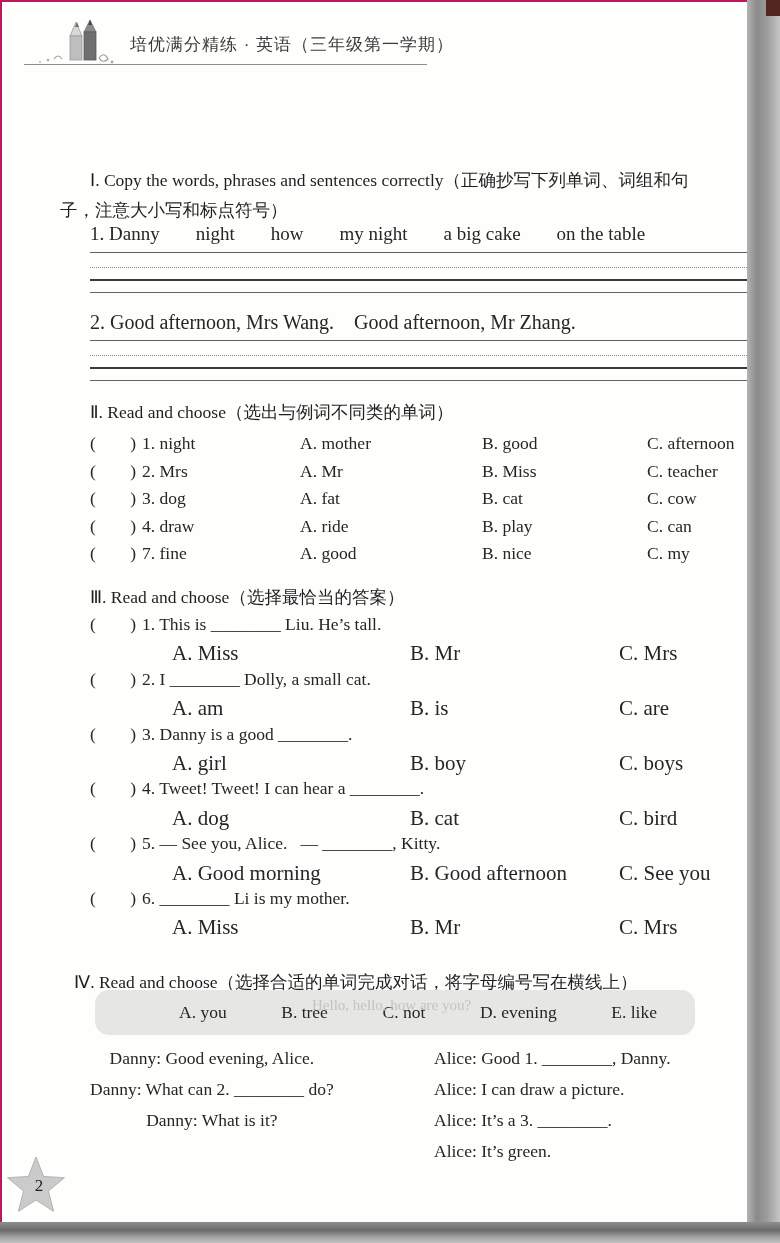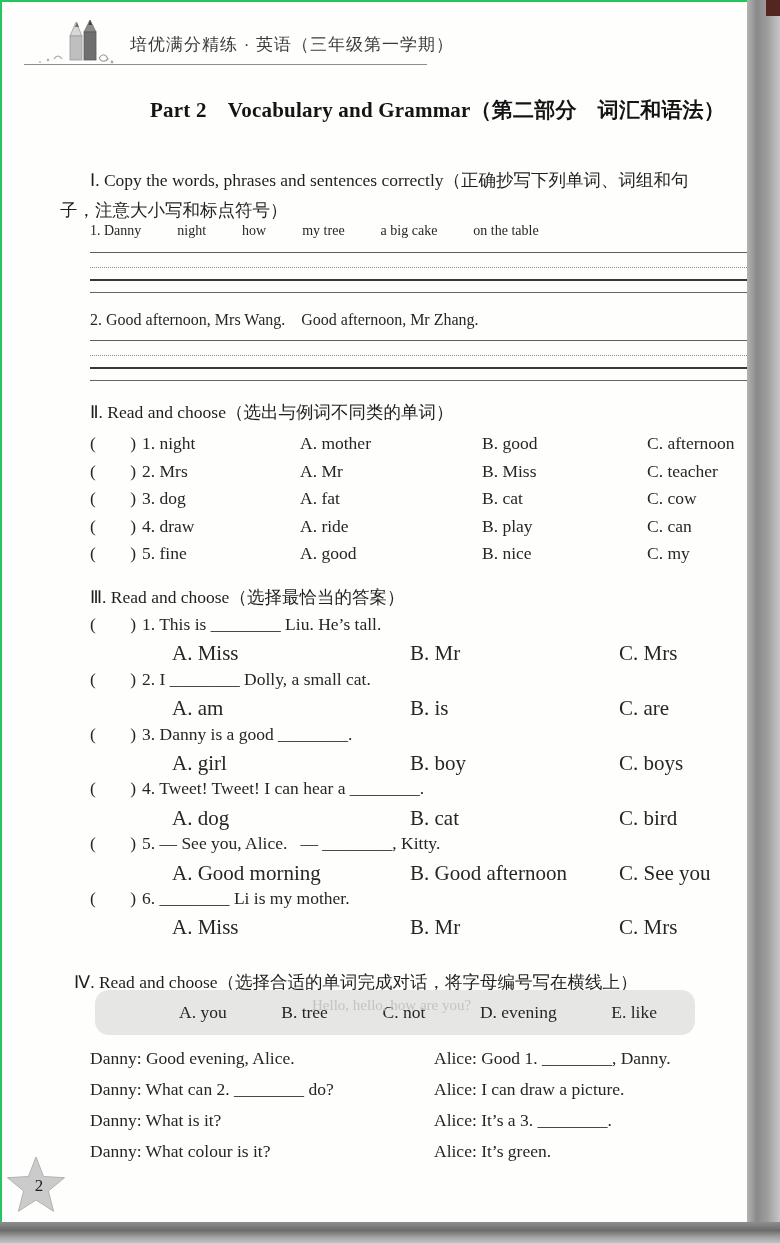--- a/index.html
+++ b/index.html
@@ -1,21 +1,21 @@
 <!DOCTYPE html>
 <html><head>
 <meta charset="utf-8">
 <style>
   html,body{margin:0;padding:0;}
   body{
     width:780px;height:1243px;overflow:hidden;
     font-family:"Liberation Serif","DejaVu Serif",serif;
     color:#262626;
   }
-  .photo{position:relative;width:780px;height:1243px;background:#22c55e;overflow:hidden;}
+  .photo{position:relative;width:780px;height:1243px;background:#be185d;overflow:hidden;}
   .edge-right{position:absolute;left:747px;top:0;width:33px;height:1243px;
     background:linear-gradient(90deg,#b3b3b3 0%,#8a8a8a 30%,#9c9c9c 60%,#c6c6c6 100%);}
   .corner-maroon{position:absolute;left:766px;top:0;width:14px;height:16px;background:#53261f;}
   .edge-bottom{position:absolute;left:0;top:1222px;width:780px;height:21px;
     background:linear-gradient(180deg,#8e8e8e 0%,#6b6b6b 40%,#a6a6a6 75%,#c2c2c2 100%);}
   .page{position:absolute;left:2px;top:2px;width:745px;height:1220px;background:#fefefd;overflow:hidden;}
 
   .pre{white-space:pre-wrap;}
 
   
@@ -27,29 +27,29 @@
   
   .part-title{position:absolute;left:148px;top:94px;margin:0;font-size:21px;font-weight:bold;
     color:#141414;white-space:pre;letter-spacing:.2px;}
 
   
   .sec-heading{font-family:Liberation Serif, serif;font-size:17.5px;color:#1f1f1f;}
   .s1-line1{position:absolute;left:88px;top:166px;white-space:pre;}
   .s1-line2{position:absolute;left:58px;top:196px;white-space:pre;}
 
   
-  .words-row{position:absolute;left:88px;top:221px;display:flex;gap:36px;font-size:14px;white-space:pre;}
+  .words-row{position:absolute;left:88px;top:221px;display:flex;gap:36px;font-size:19px;white-space:pre;}
   .write-guide{position:absolute;left:88px;width:657px;height:42px;}
   .wg1{top:250px;} .wg2{top:338px;}
   .wl{position:absolute;left:0;right:0;height:0;}
   .wl.l1{top:0;border-top:1px solid #5f5f5f;}
   .wl.l2{top:15px;border-top:1px dotted #8a8a8a;}
   .wl.l3{top:27px;border-top:2px solid #383838;}
   .wl.l4{top:40px;border-top:1px solid #636363;}
-  .copy-sentence{position:absolute;left:88px;top:309px;font-size:16px;}
+  .copy-sentence{position:absolute;left:88px;top:309px;font-size:20px;}
 
   
   .s2{position:absolute;left:88px;top:398px;right:6px;}
   .s2 .sec-heading{margin-bottom:9px;}
   .s2row{display:grid;grid-template-columns:52px 158px 182px 165px 1fr;height:27.6px;
     font-size:17.5px;align-items:baseline;}
   .bracket{display:flex;justify-content:space-between;width:46px;}
   .bracket i{font-style:normal;}
 
   
@@ -62,21 +62,21 @@
   
   .s4-heading{position:absolute;left:72px;top:952px;white-space:pre;margin-top:16px;}
   .bank{position:absolute;left:93px;top:988px;width:600px;height:45px;border-radius:14px;
     background:#e6e6e4;display:flex;align-items:center;justify-content:space-between;
     padding:0 38px 0 84px;box-sizing:border-box;font-size:17.5px;}
   .bleed{position:absolute;left:217px;top:7px;font-size:15px;color:#c3c3bf;
     filter:blur(.4px);white-space:nowrap;}
 
   .dialogue{position:absolute;left:88px;top:1046px;right:6px;font-size:17.5px;}
   .dcol{position:absolute;top:0;}
-  .dcol.left{left:0;} .dcol.right{left:344px;}
+  .dcol.left{left:0;text-align:center;} .dcol.right{left:344px;}
   .dline{height:31px;white-space:pre;}
 
   
   .star-badge{position:absolute;left:3px;top:1152px;width:62px;height:62px;}
   .star-num{position:absolute;left:0;top:0;width:62px;height:62px;display:flex;
     align-items:center;justify-content:center;font-size:17px;color:#1e1e1e;padding-left:6px;
     padding-top:2px;box-sizing:border-box;}
 </style>
 </head>
 <body>
@@ -97,30 +97,29 @@
       <rect x="52" y="14" width="12" height="28" fill="#6f6f6f" stroke="#5a5a5a" stroke-width="0.8"></rect>
       <path d="M22,41 q4,-6 8,0" fill="none" stroke="#a5a5a5" stroke-width="1.2"></path>
       <path d="M67,40 q5,-7 9,1 q-5,5 -9,-1" fill="none" stroke="#9a9a9a" stroke-width="1.2"></path>
       <circle cx="16" cy="42" r="1.3" fill="#b0b0b0"></circle>
       <circle cx="8" cy="44" r="1.1" fill="#c0c0c0"></circle>
       <circle cx="80" cy="44" r="1.4" fill="#a8a8a8"></circle>
     </svg>
     <span class="book-title">培优满分精练 · 英语（三年级第一学期）</span>
     <div class="header-rule"></div>
 
-    <h1 class="part-title">Part 2　Vocabulary and Grammar（第二部分　词汇和语法）</h1>
 
     <div class="sec-heading s1-line1">Ⅰ. Copy the words, phrases and sentences correctly（正确抄写下列单词、词组和句</div>
     <div class="sec-heading s1-line2">子，注意大小写和标点符号）</div>
 
     <div class="words-row">
       <span>1. Danny</span>
       <span>night</span>
       <span>how</span>
-      <span>my tree</span>
+      <span>my night</span>
       <span>a big cake</span>
       <span>on the table</span>
     </div>
 
     <div class="write-guide wg1">
       <div class="wl l1"></div>
         <div class="wl l2"></div>
         <div class="wl l3"></div>
         <div class="wl l4"></div>
     </div>
@@ -175,21 +174,21 @@
         <span>4. draw</span>
         <span>A. ride</span>
         <span>B. play</span>
         <span>C. can</span>
       </div>
       <div class="s2row">
         <span class="bracket">
             <i>(</i>
             <i>)</i>
           </span>
-        <span>5. fine</span>
+        <span>7. fine</span>
         <span>A. good</span>
         <span>B. nice</span>
         <span>C. my</span>
       </div>
     </div>
 
     <div class="s3">
       <div class="sec-heading">Ⅲ. Read and choose（选择最恰当的答案）</div>
 
       <div class="qrow">
@@ -280,21 +279,20 @@
       <span>C. not</span>
       <span>D. evening</span>
       <span>E. like</span>
     </div>
 
     <div class="dialogue">
       <div class="dcol left">
         <div class="dline">Danny: Good evening, Alice.</div>
         <div class="dline">Danny: What can 2. ________ do?</div>
         <div class="dline">Danny: What is it?</div>
-        <div class="dline">Danny: What colour is it?</div>
       </div>
       <div class="dcol right">
         <div class="dline">Alice: Good 1. ________, Danny.</div>
         <div class="dline">Alice: I can draw a picture.</div>
         <div class="dline">Alice: It’s a 3. ________.</div>
         <div class="dline">Alice: It’s green.</div>
       </div>
     </div>
 
     <div class="star-badge">

